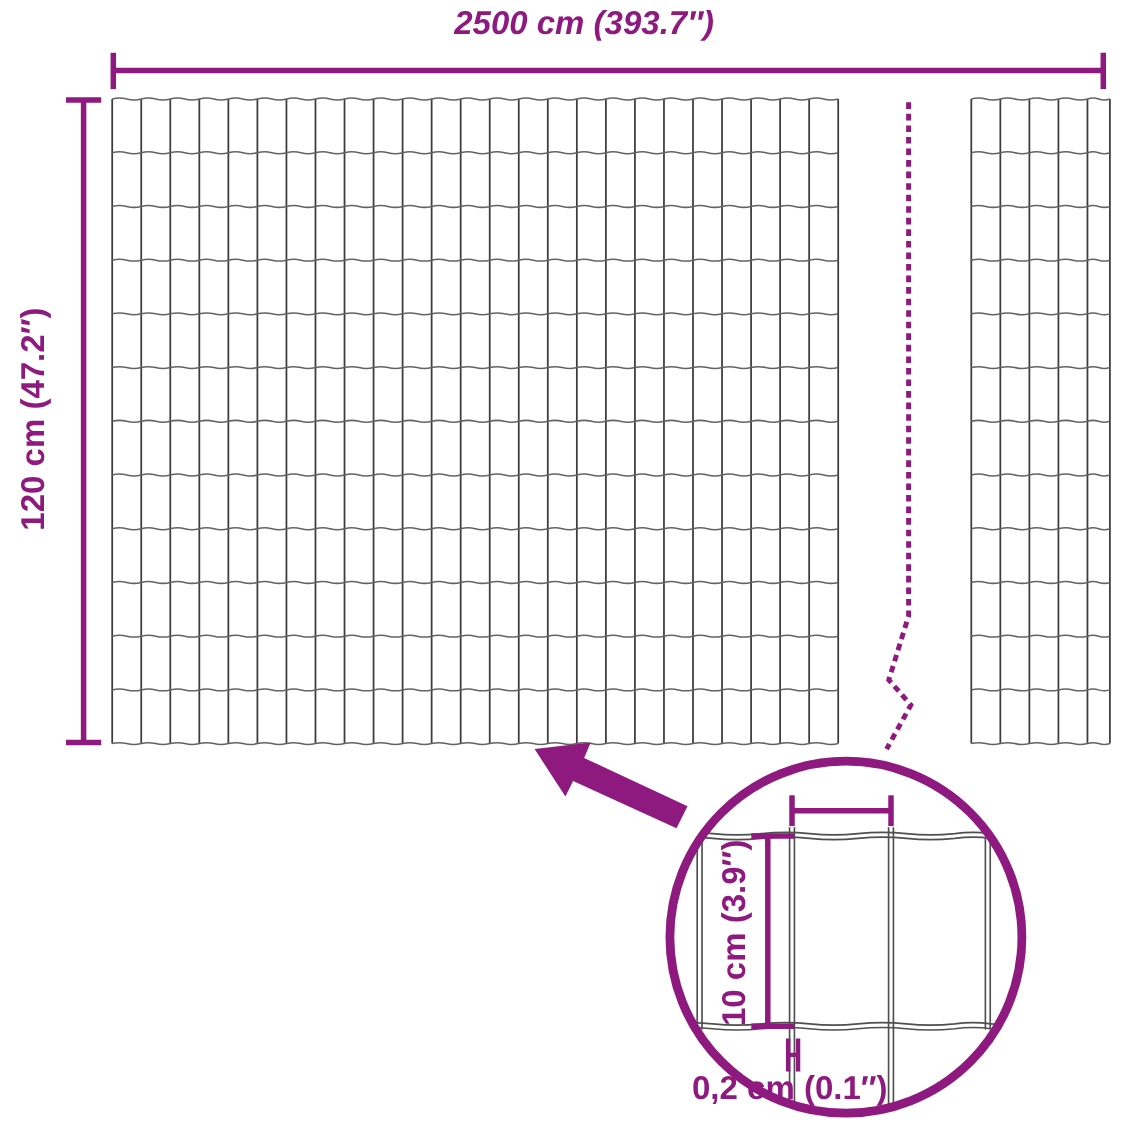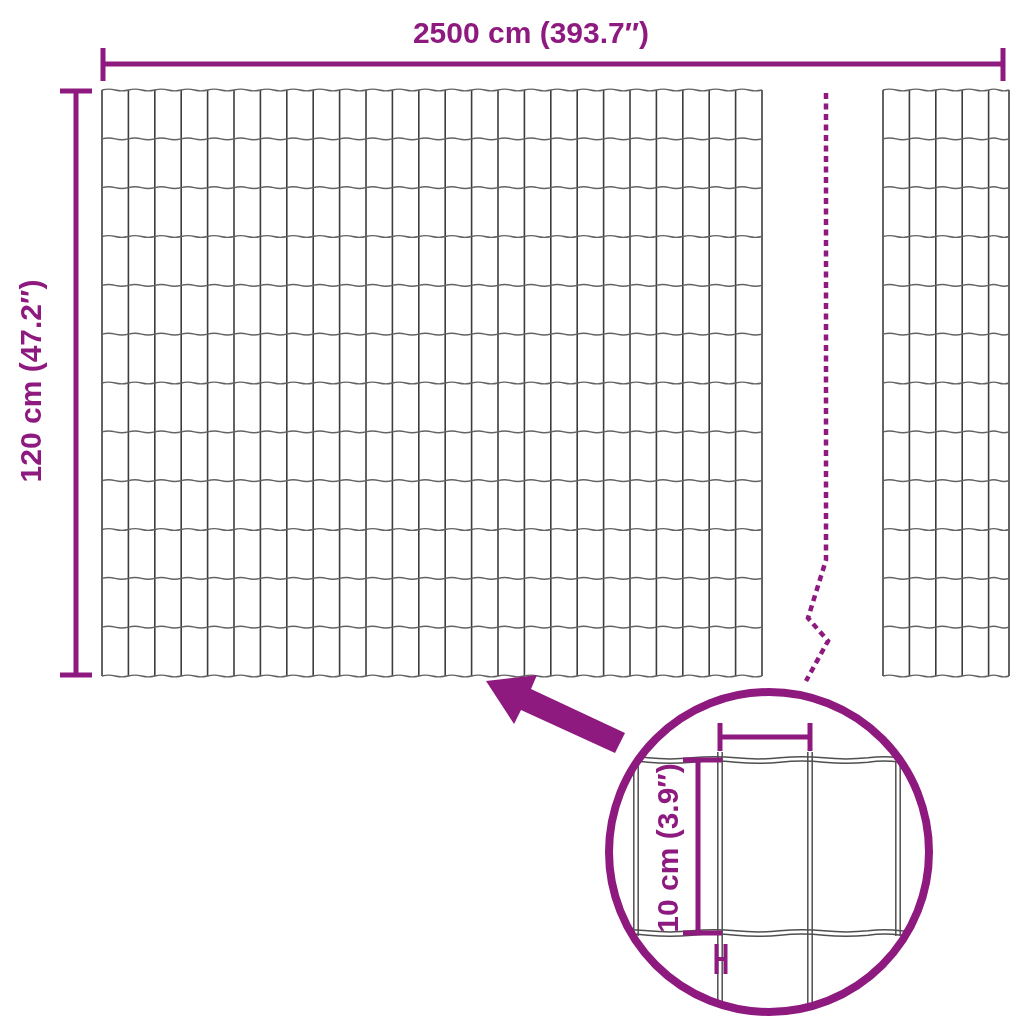--- a/index.html
+++ b/index.html
@@ -118,20 +118,21 @@
         <line x1="683" y1="760" x2="722" y2="760"></line>
         <line x1="683" y1="933" x2="722" y2="933"></line>
       </g>
       <g stroke="#8e1a7f" stroke-width="4" fill="none">
         <line x1="716.5" y1="944" x2="716.5" y2="974"></line>
         <line x1="725.5" y1="944" x2="725.5" y2="974"></line>
         <line x1="716.5" y1="959" x2="725.5" y2="959"></line>
       </g>
     </svg>
 
-  <div class="dim-label" style="left:281px;top:16px;width:500px;">2500 cm (393.7″)</div>
+  <div class="dim-label" style="left:281px;top:5px;width:500px;font-style:italic;">2500 cm (393.7″)</div>
 
   <div class="dim-label rot" style="left:-219px;top:364px;width:500px;">120 cm (47.2″)</div>
 
 
   <div class="dim-label rot" style="left:418px;top:831px;width:500px;">10 cm (3.9″)</div>
 
+  <div class="dim-label" style="left:568px;top:973px;width:300px;">0,2 cm (0.1″)</div>
 </div>
 
 </body></html>

